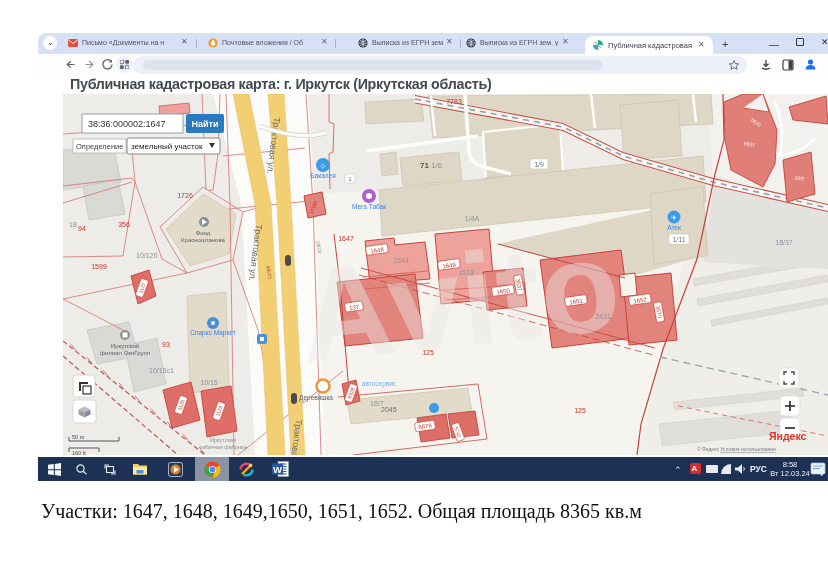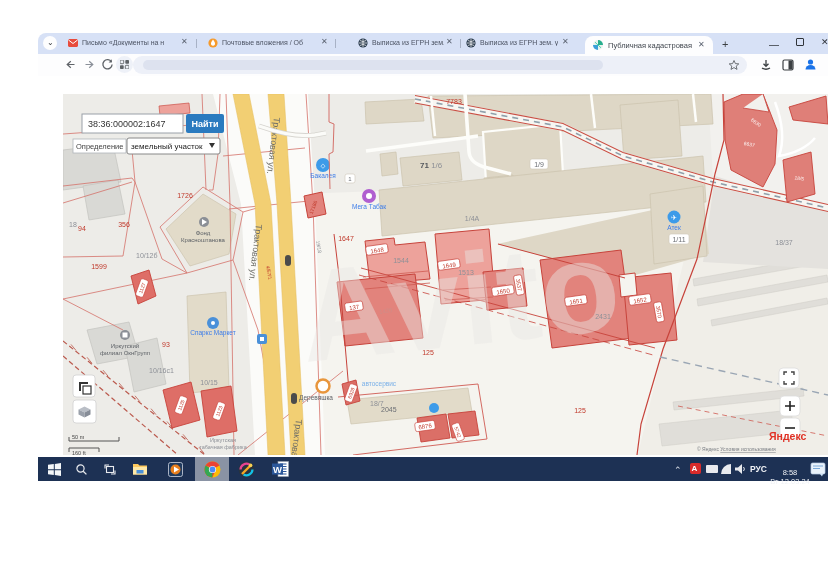--- a/index.html
+++ b/index.html
@@ -101,20 +101,21 @@
       </svg>
     <svg class="abs" style="left:744px;top:5px;" width="12" height="12" viewBox="0 0 12 12">
         <rect x="1" y="1" width="10" height="10" rx="1.5" fill="none" stroke="#3c4043" stroke-width="1.2"></rect>
         <rect x="6.5" y="1.5" width="4" height="9" fill="#3c4043"></rect>
       </svg>
     <svg class="abs" style="left:766px;top:4px;" width="13" height="13" viewBox="0 0 13 13">
         <circle cx="6.5" cy="4" r="2.6" fill="#1a73e8"></circle>
         <path d="M1.5,11.5 a5,4.5 0 0 1 10,0 Z" fill="#1a73e8"></path>
       </svg>
   </div>
+  <div id="heading">Публичная кадастровая карта: г. Иркутск (Иркутская область)</div>
   <div id="mapwrap" class="abs" style="left:63px;top:94px;width:765px;height:361px;">
 <svg width="765" height="361" viewBox="0 0 765 361" font-family="Liberation Sans, sans-serif">
 
 <rect x="0" y="0" width="765" height="361" fill="#edece8"></rect>
 <polygon points="235,100 640,85 600,260 575,361 238,361" fill="#f5f4ef"></polygon>
 <polygon points="640,85 765,85 765,361 575,361" fill="#f0eee8"></polygon>
 
 <polygon points="150,0 245,0 252,110 262,361 192,361 178,110" fill="#fbfbf9"></polygon>
 
 <g fill="#e0ded9" stroke="#ceccc7" stroke-width="0.5">
@@ -506,20 +507,21 @@
         <rect x="0" y="1" width="12" height="8" rx="1" fill="#e8eaee"></rect>
       </svg>
     <svg class="abs" style="left:682px;top:6px;" width="12" height="12" viewBox="0 0 12 12">
         <path d="M1,11 A10,10 0 0 1 11,1 L11,11 Z" fill="#e8eaee"></path>
       </svg>
     <svg class="abs" style="left:696px;top:6px;" width="12" height="12" viewBox="0 0 12 12">
         <polygon points="1,4.5 4,4.5 8,1 8,11 4,7.5 1,7.5" fill="#e8eaee"></polygon>
         <path d="M9.5,4 A3,3 0 0 1 9.5,8" stroke="#e8eaee" stroke-width="1" fill="none"></path>
       </svg>
     <div class="abs" style="left:712px;top:7px;color:#f0f2f6;font-size:8.5px;font-weight:bold;">РУС</div>
-    <div class="abs" style="left:728px;top:11px;width:48px;color:#f0f2f6;font-size:7.5px;text-align:center;line-height:9px;">8:58<br>Вт 12.03.24</div>
+    <div class="abs" style="left:728px;top:3px;width:48px;color:#f0f2f6;font-size:7.5px;text-align:center;line-height:9px;">8:58<br>Вт 12.03.24</div>
     <svg class="abs" style="left:772px;top:4px;" width="16" height="16" viewBox="0 0 16 16">
         <rect x="1" y="2" width="14" height="11" rx="1.5" fill="#e9f2fb" stroke="#b9cfe8" stroke-width="0.7"></rect>
         <path d="M3,5 h10 M3,7.5 h7" stroke="#7aa8d8" stroke-width="1"></path>
         <path d="M10,13 l2,2.5 1,-2.5" fill="#cfe3f6"></path>
       </svg>
   </div>
+  <div id="caption">Участки: 1647, 1648, 1649,1650, 1651, 1652. Общая площадь 8365 кв.м</div>
 </div>
 
 </body></html>

